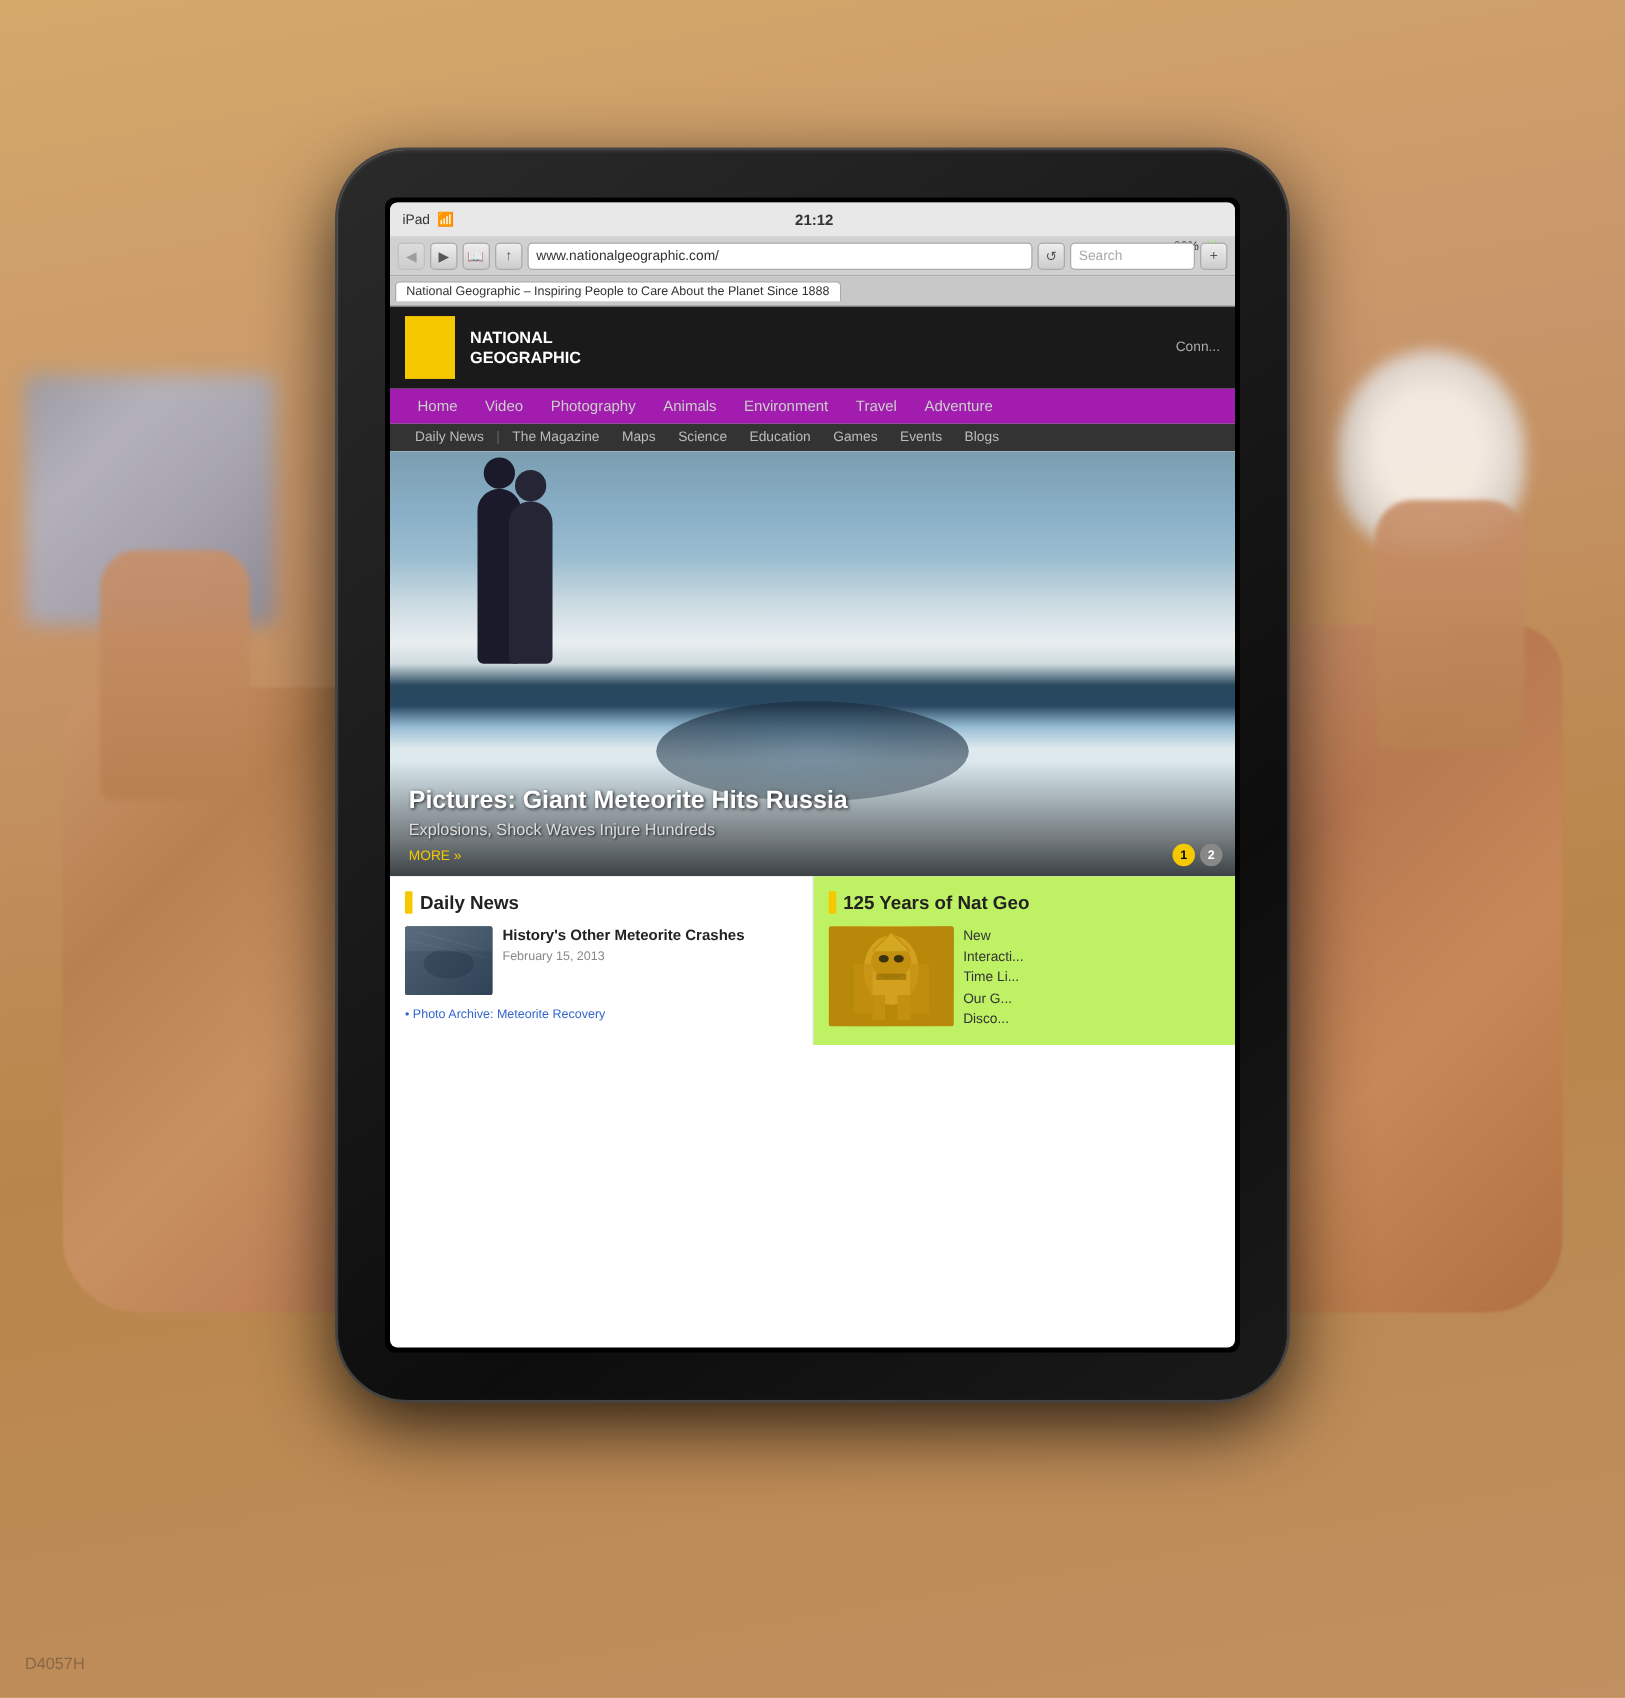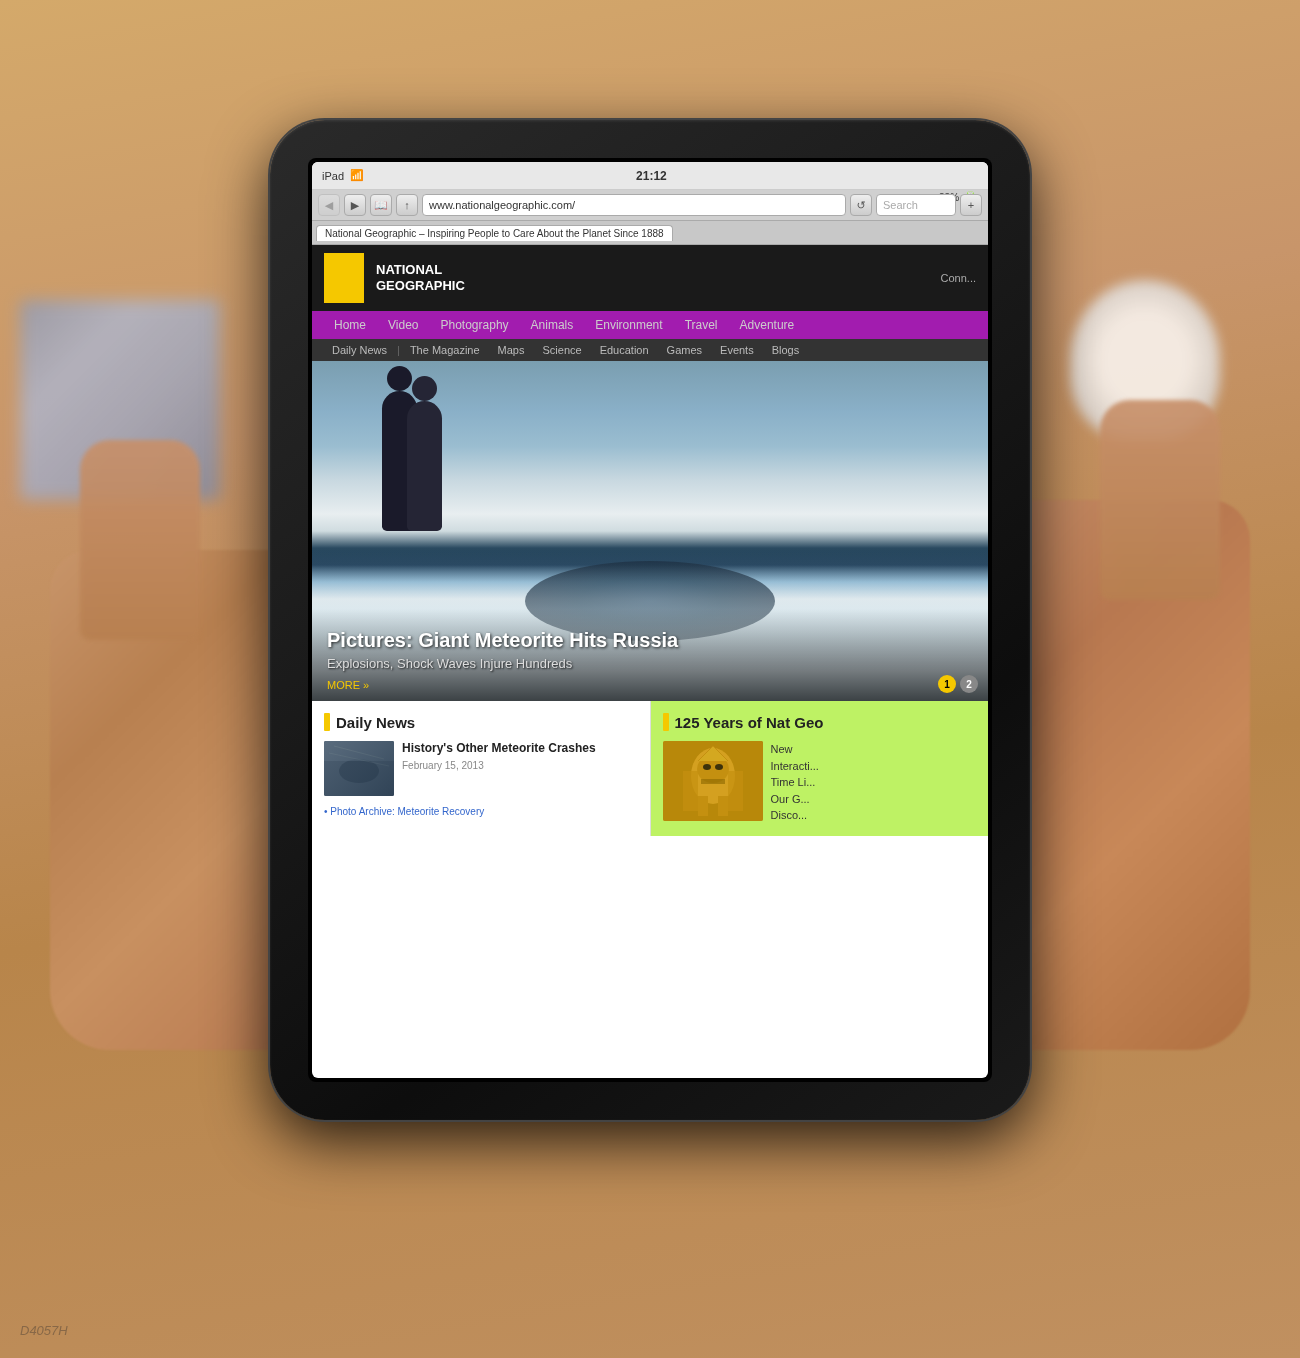--- a/index.html
+++ b/index.html
@@ -181,21 +181,21 @@
       border: 1px solid #aaa;
       border-radius: 4px;
       padding: 0 6px;
       font-size: 11px;
       color: #333;
       display: flex;
       align-items: center;
     }
 
     .search-bar {
-      width: 80px;
+      width: 100px;
       height: 22px;
       background: #fff;
       border: 1px solid #aaa;
       border-radius: 4px;
       padding: 0 6px;
       font-size: 11px;
       color: #aaa;
       display: flex;
       align-items: center;
     }
@@ -628,21 +628,20 @@
       border: 1px solid #444;
     }
 
     
     .watermark {
       position: absolute;
       bottom: 20px;
       left: 20px;
       color: rgba(100,80,60,0.6);
       font-size: 13px;
-      font-style: italic;
     }
   </style>
 </head>
 <body>
 
 <div class="table-bg"></div>
 
 <div class="books-blur"></div>
 <div class="cup-blur"></div>
 

